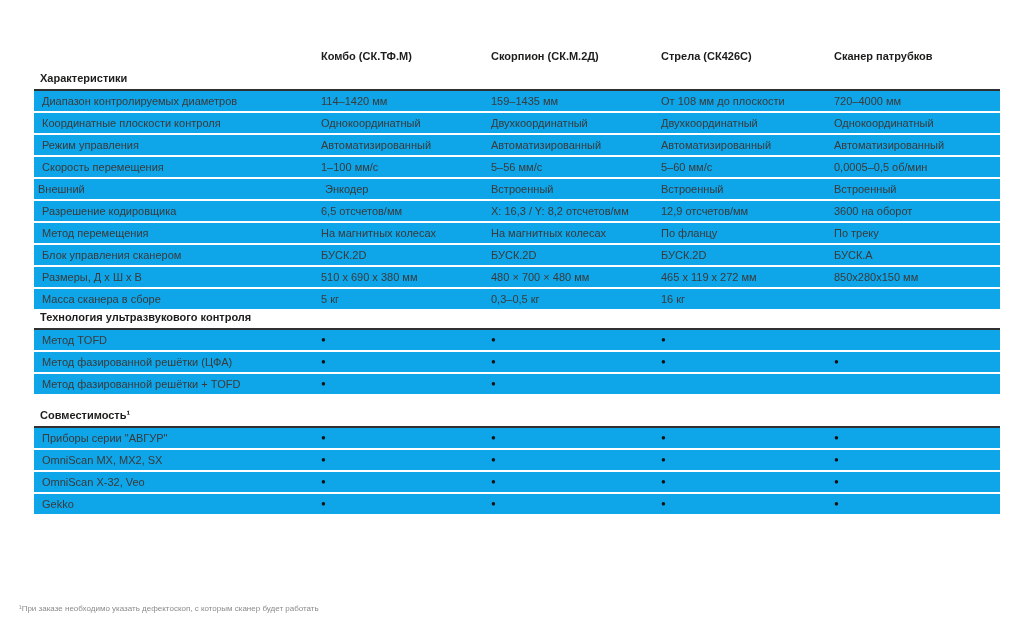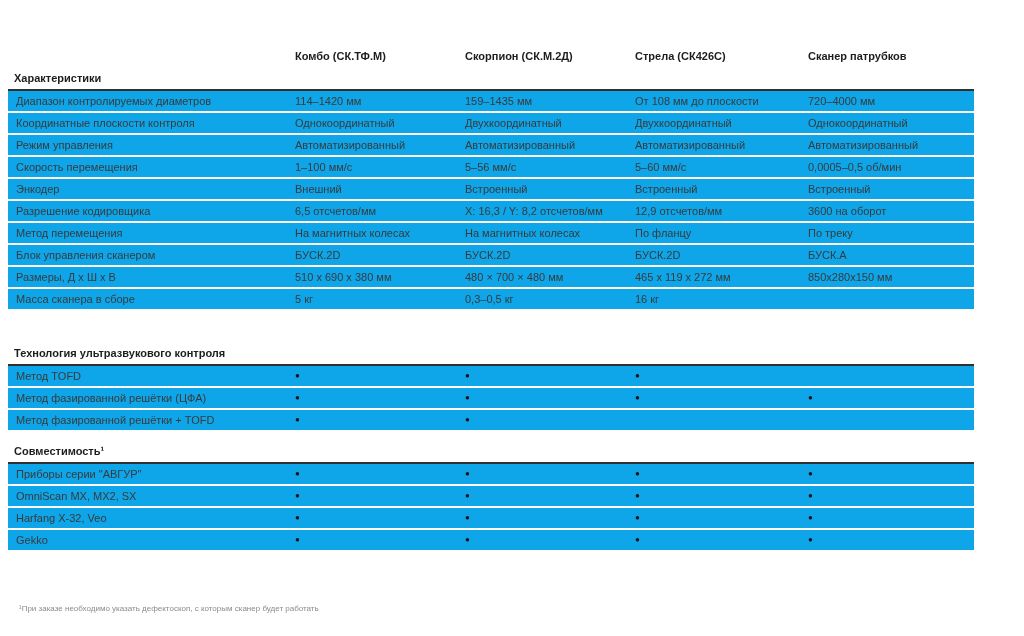--- a/index.html
+++ b/index.html
@@ -4,41 +4,41 @@
 <style>
   html, body { margin: 0; padding: 0; background: #ffffff; }
   body {
     width: 1024px; height: 636px;
     font-family: "Liberation Sans", sans-serif;
     color: #3a3a3a;
     position: relative;
     overflow: hidden;
   }
   .sheet { position: absolute; inset: 0; }
-  .content { position: absolute; left: 8px; top: 50px; width: 966px; }
+  .content { position: absolute; left: 34px; top: 50px; width: 966px; }
 
   .grid-row {
     display: grid;
     grid-template-columns: 283px 170px 170px 173px 170px;
     align-items: center;
   }
 
   
   .header-row { margin-bottom: 9px; }
   .header-row .cell {
     font-size: 11px; font-weight: bold; color: #1d1d1b;
     height: 13px; line-height: 13px; white-space: nowrap;
   }
 
   
   .section-title {
     font-size: 11px; font-weight: bold; color: #1d1d1b;
     margin: 0 0 4px 6px; height: 13px; line-height: 13px;
   }
-  .section-1 { margin-top: 36px; }
+  .section-1 { }
   .section-2 { margin-top: 13px; }
 
   
   .table { border-top: 2px solid #303030; }
   .row {
     background: #0ea5e9;
     border-bottom: 2px solid #ffffff;
     height: 20px;
   }
   .cell {
@@ -96,22 +96,22 @@
     <div class="cell val">Автоматизированный</div>
   </div>
           <div class="grid-row row">
     <div class="cell label">Скорость перемещения</div>
     <div class="cell val">1–100 мм/с</div>
     <div class="cell val">5–56 мм/с</div>
     <div class="cell val">5–60 мм/с</div>
     <div class="cell val">0,0005–0,5 об/мин</div>
   </div>
           <div class="grid-row row">
+    <div class="cell val">Внешний</div>
     <div class="cell label">Энкодер</div>
-    <div class="cell val">Внешний</div>
     <div class="cell val">Встроенный</div>
     <div class="cell val">Встроенный</div>
     <div class="cell val">Встроенный</div>
   </div>
           <div class="grid-row row">
     <div class="cell label">Разрешение кодировщика</div>
     <div class="cell val">6,5 отсчетов/мм</div>
     <div class="cell val">X: 16,3 / Y: 8,2 отсчетов/мм</div>
     <div class="cell val">12,9 отсчетов/мм</div>
     <div class="cell val">3600 на оборот</div>
@@ -184,21 +184,21 @@
     <div class="cell val">●</div>
   </div>
           <div class="grid-row row dotrow">
     <div class="cell label">OmniScan MX, MX2, SX</div>
     <div class="cell val">●</div>
     <div class="cell val">●</div>
     <div class="cell val">●</div>
     <div class="cell val">●</div>
   </div>
           <div class="grid-row row dotrow">
-    <div class="cell label">Harfang X-32, Veo</div>
+    <div class="cell label">OmniScan X-32, Veo</div>
     <div class="cell val">●</div>
     <div class="cell val">●</div>
     <div class="cell val">●</div>
     <div class="cell val">●</div>
   </div>
           <div class="grid-row row dotrow">
     <div class="cell label">Gekko</div>
     <div class="cell val">●</div>
     <div class="cell val">●</div>
     <div class="cell val">●</div>

